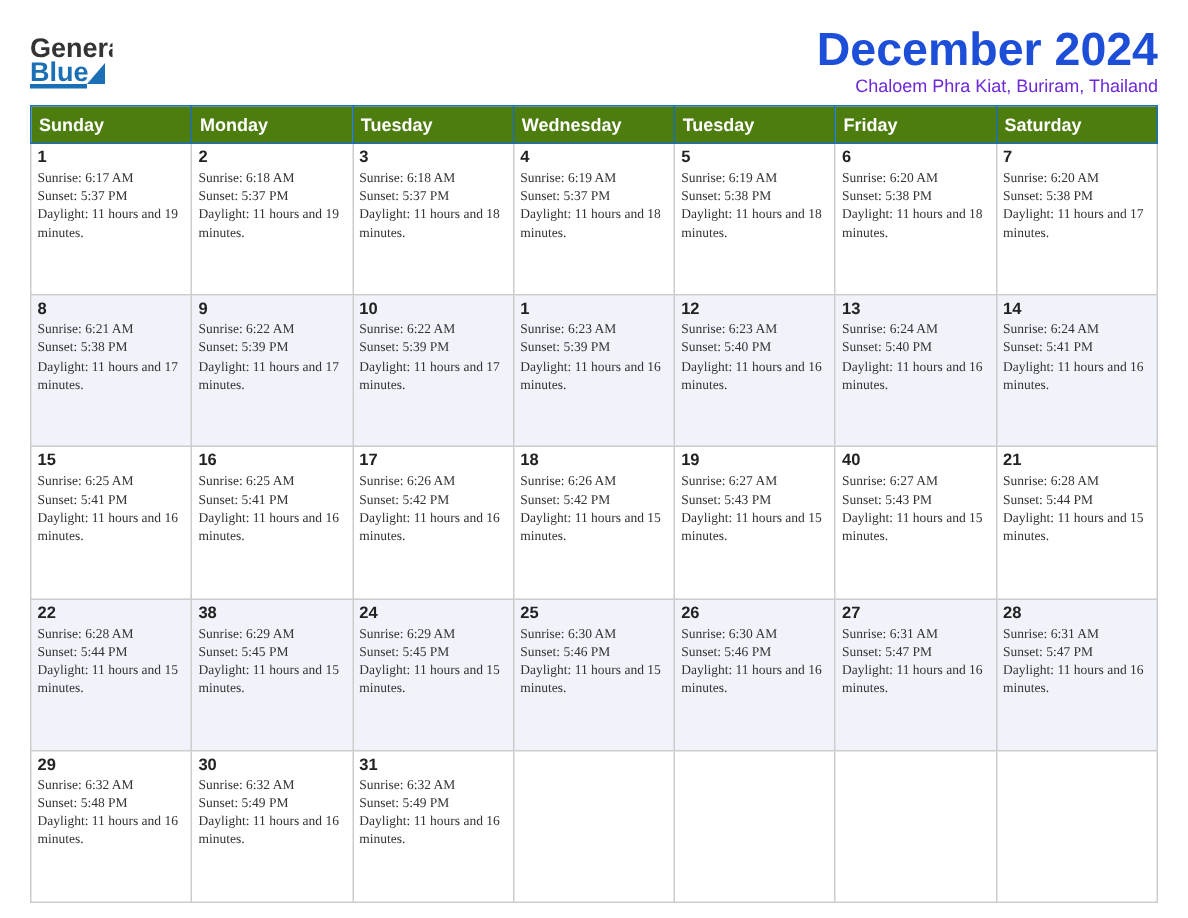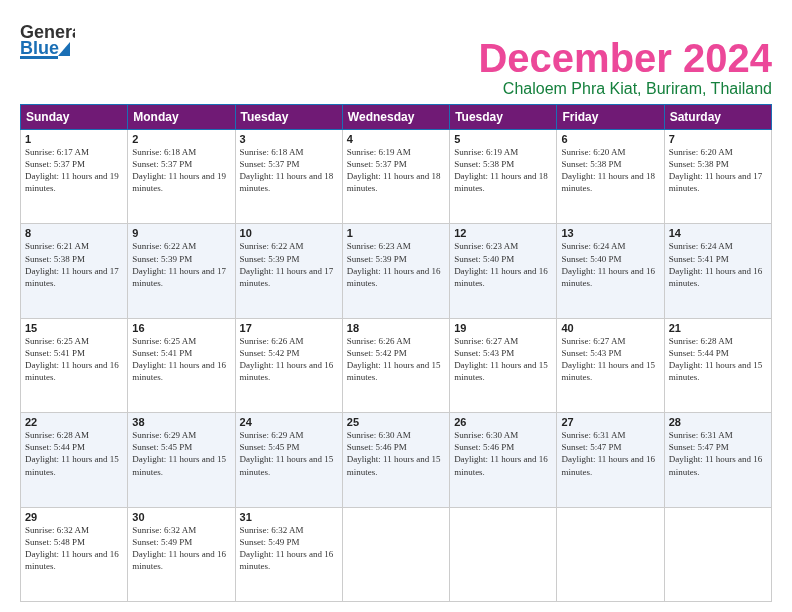--- a/index.html
+++ b/index.html
@@ -20,39 +20,38 @@
     .header {
       display: flex;
       justify-content: space-between;
       align-items: flex-start;
       margin-bottom: 6px;
     }
     .title-block {
       text-align: right;
     }
     .month-title {
-      font-size: 40px;
+      font-size: 31px;
       font-weight: bold;
-      color: #ec4899;
+      color: #1d4ed8;
       line-height: 1.1;
-      margin-top: 20px;
     }
     .location-title {
-      font-size: 16px;
-      color: #15803d;
+      font-size: 12px;
+      color: #6d28d9;
       font-weight: normal;
     }
     .calendar {
       flex: 1;
       border-collapse: collapse;
       width: 100%;
       font-size: 9.5px;
     }
     .calendar th {
-      background: #701a75;
+      background: #4d7c0f;
       color: #fff;
       text-align: left;
       padding: 5px 5px;
       font-size: 12px;
       font-weight: bold;
       border: 1px solid #1a6fb5;
     }
     .calendar td {
       border: 1px solid #ccc;
       vertical-align: top;

